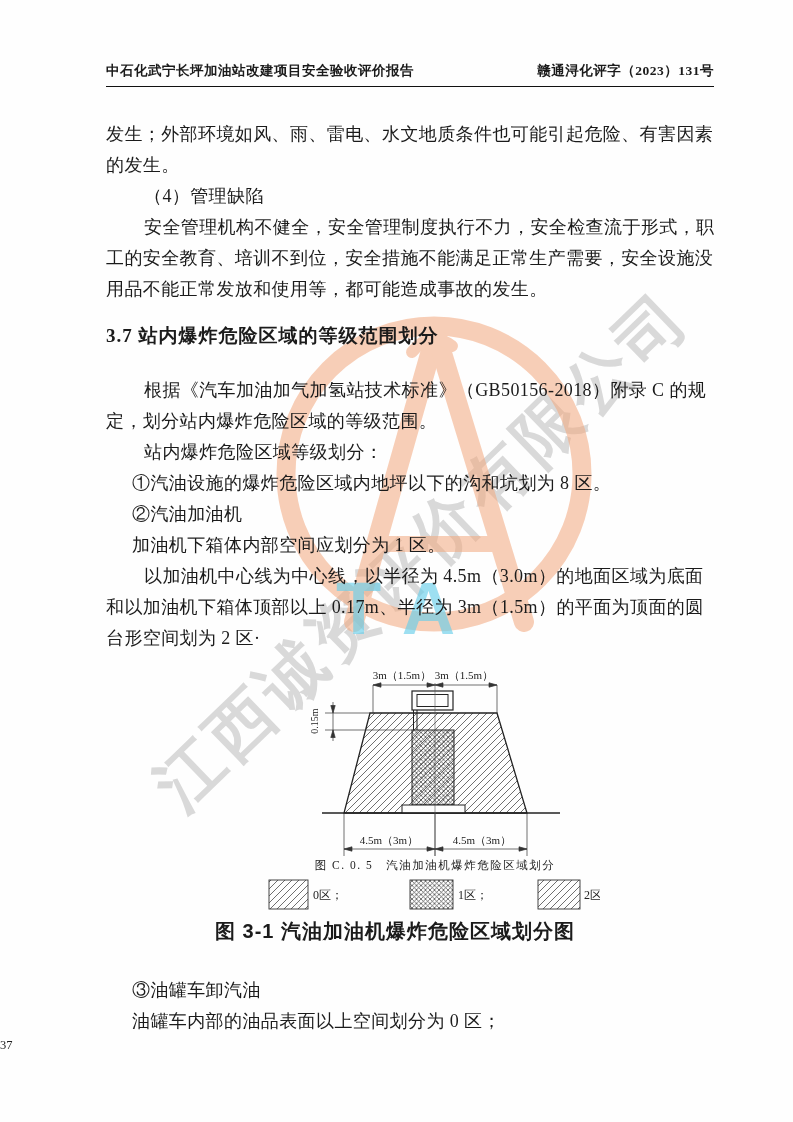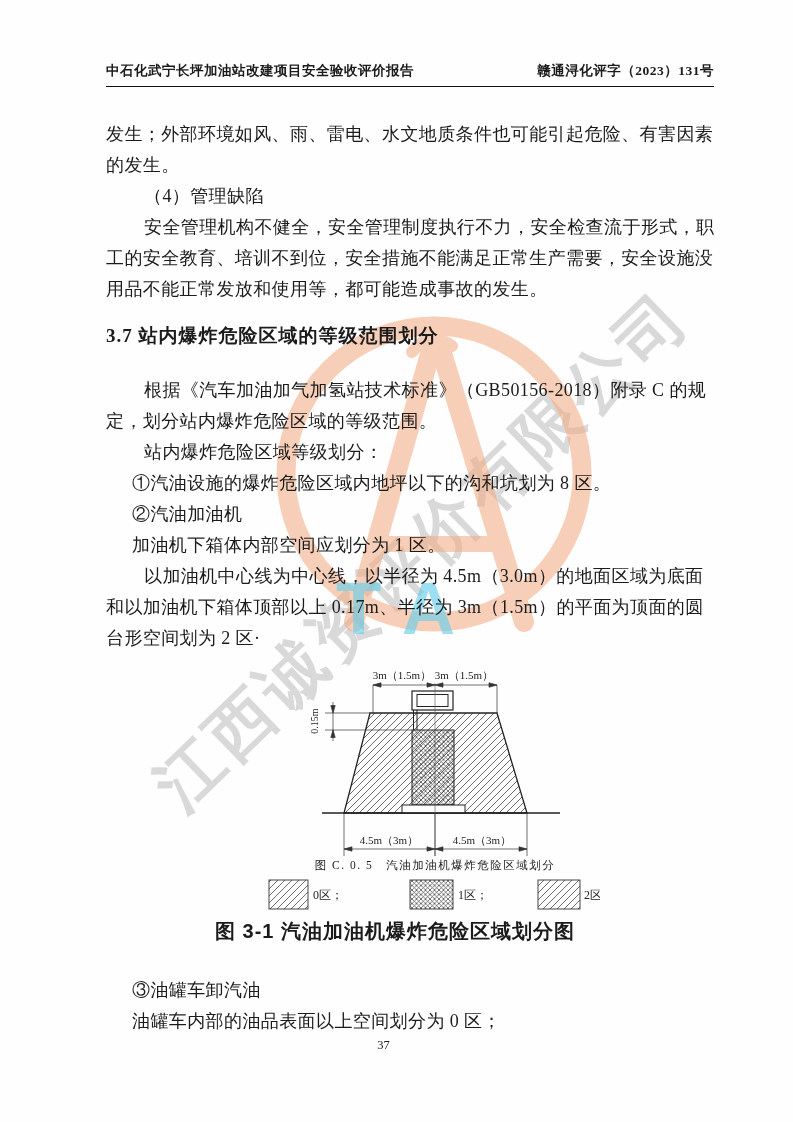--- a/index.html
+++ b/index.html
@@ -38,21 +38,21 @@
   #blk3{top:953px;}
   .sec-heading{
     position:absolute;left:106px;top:320px;width:612px;height:31px;line-height:31px;
     font-size:19px;font-weight:bold;letter-spacing:1px;
   }
   .fig-caption{
     position:absolute;left:0;top:918px;width:790px;text-align:center;
     font-size:20px;font-weight:bold;letter-spacing:1px;
     font-family:"Liberation Sans","DejaVu Sans",sans-serif;
   }
-  .pageno{position:absolute;left:0;top:1038px;width:767px;text-align:center;font-size:12.5px;}
+  .pageno{position:absolute;left:0;top:1038px;width:767px;text-align:left;font-size:12.5px;}
   
   .figwrap{position:absolute;left:250px;top:656px;}
   svg text{font-family:"Liberation Serif","DejaVu Serif",serif;fill:#222;}
 </style>
 </head>
 <body>
 
 <div class="page">
 
   <div class="wm-text">江西诚资评价有限公司</div>

